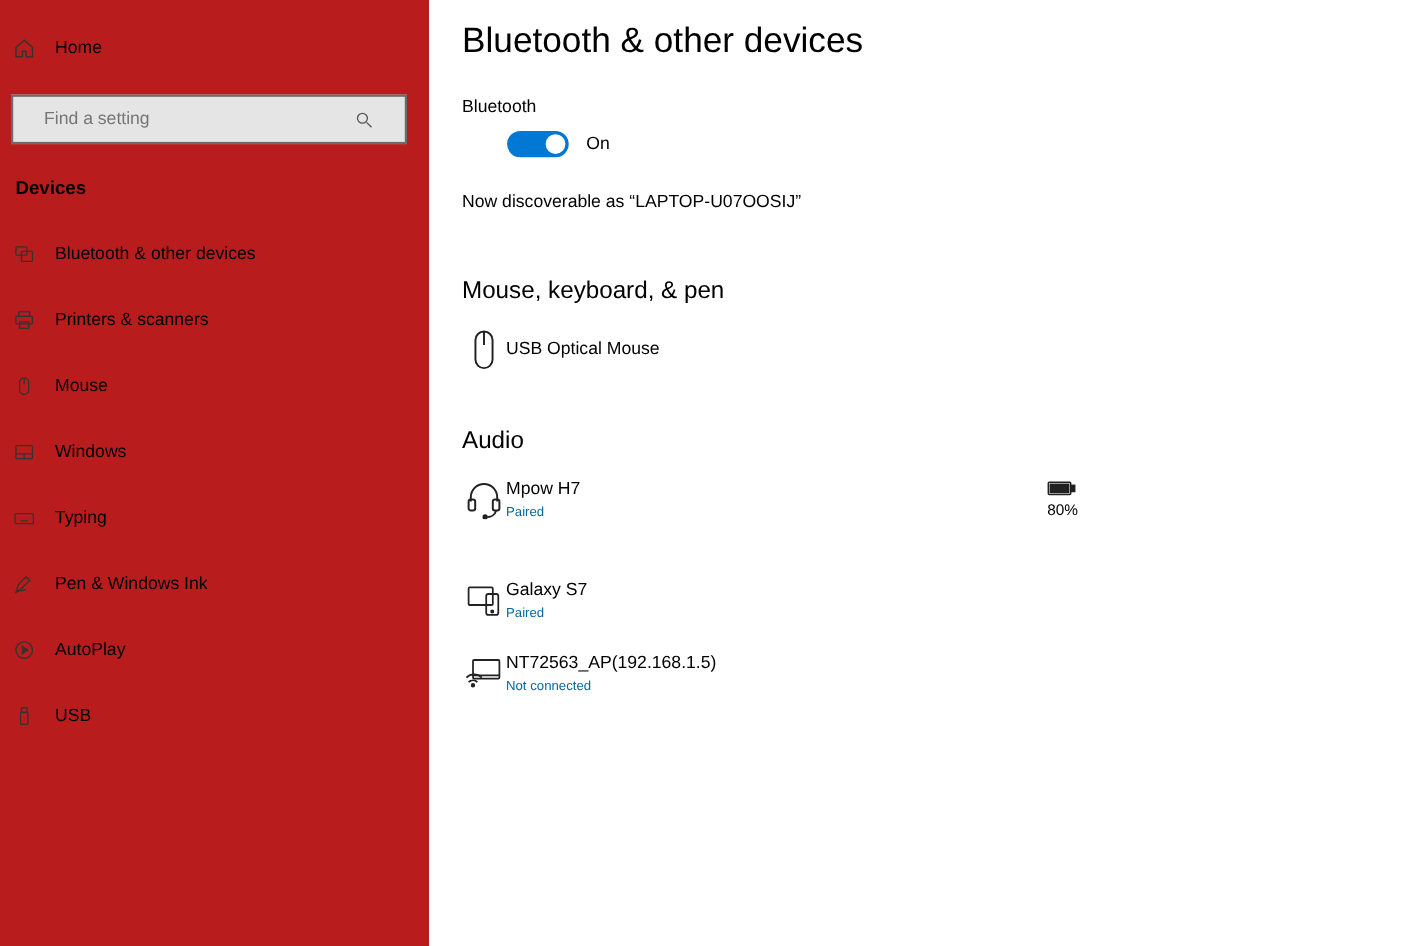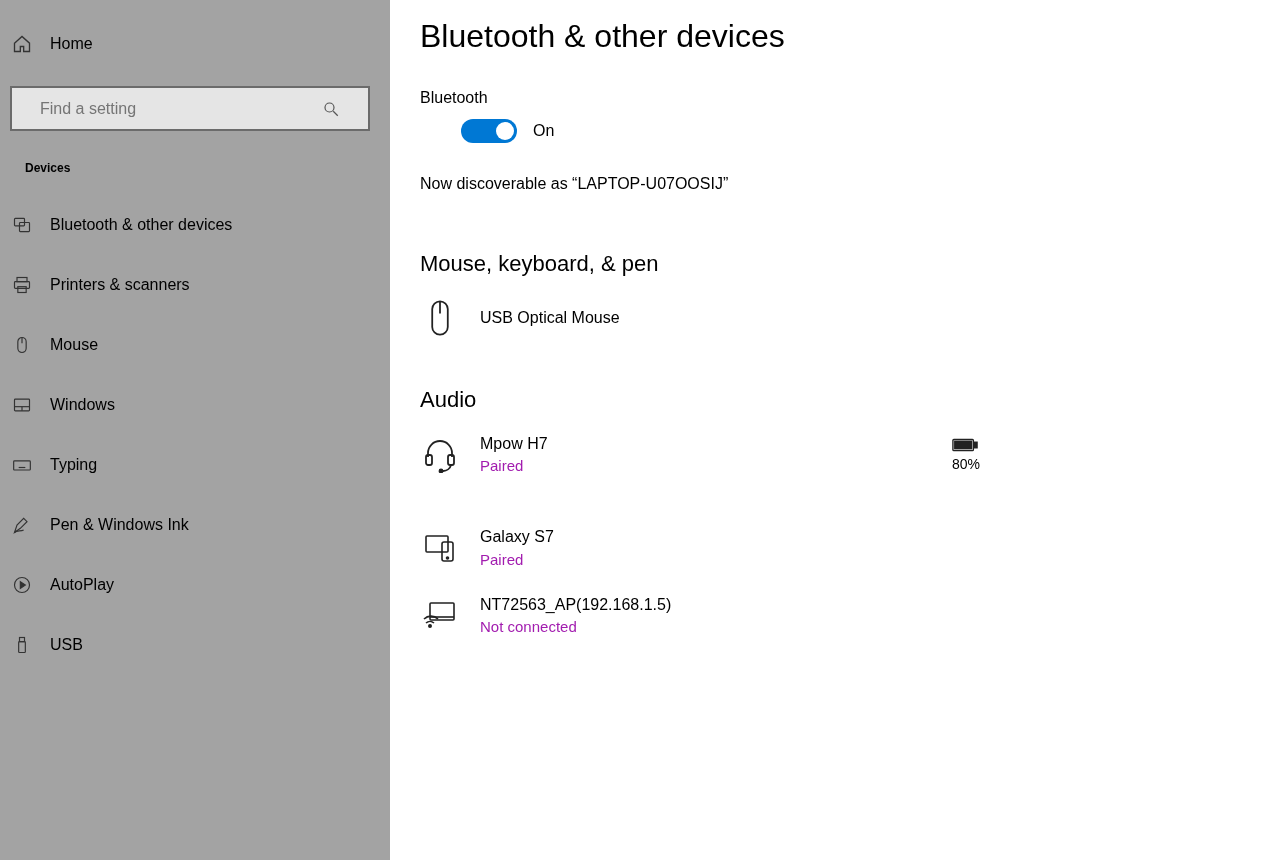--- a/index.html
+++ b/index.html
@@ -8,21 +8,21 @@
     font-size: 15px;
     color: #000;
     background: #fff;
     width: 1278px;
     height: 860px;
     overflow: hidden;
     display: flex;
   }
   .sidebar {
     width: 390px;
-    background: #a3a3a3;
+    background: #b91c1c;
     padding-top: 20px;
     flex-shrink: 0;
   }
   .home-row {
     display: flex;
     align-items: center;
     padding: 12px 10px;
     cursor: pointer;
   }
   .home-row .icon-slot { width: 24px; height: 24px; display:flex; align-items:center; justify-content:center; }
@@ -41,22 +41,22 @@
     border: none;
     background: transparent;
     outline: none;
     font-size: 16px;
     flex: 1;
     font-family: inherit;
   }
   .search-box .search-icn { width: 18px; height: 18px; }
   .cat-header {
     font-weight: 600;
-    font-size: 12px;
-    padding: 10px 10px 20px 25px;
+    font-size: 17px;
+    padding: 10px 10px 20px 14px;
   }
   .nav-item {
     display: flex;
     align-items: center;
     padding: 18px 10px;
     cursor: pointer;
   }
   .nav-item .icon-slot { width: 24px; height: 24px; display:flex; align-items:center; justify-content:center; }
   .nav-item .label { margin-left: 16px; font-size: 16px; }
   
@@ -111,23 +111,23 @@
   .group { margin-bottom: 46px; }
   .device-row {
     display: flex;
     align-items: center;
     padding: 2px 0;
     margin-bottom: 20px;
     cursor: pointer;
     max-width: 560px;
   }
   .device-row .dev-icon { width: 40px; height: 42px; display:flex; align-items:center; justify-content:center; }
-  .device-row .dev-text { margin-left: 20px; flex:1; }
+  .device-row .dev-text { flex:1; }
   .device-row .dev-name { font-size: 16px; line-height:1.4; }
-  .device-row .dev-status { font-size: 15px; color: #a21caf; line-height:1.4; }
+  .device-row .dev-status { font-size: 12px; color: #0369a1; line-height:1.4; }
   .battery-col { text-align:center; }
   .battery-col .pct { font-size:14px; margin-top:4px; }
   svg { display:block; }
 </style>
 </head>
 <body>
 
 <div class="sidebar">
   <div class="home-row">
     <span class="icon-slot">

